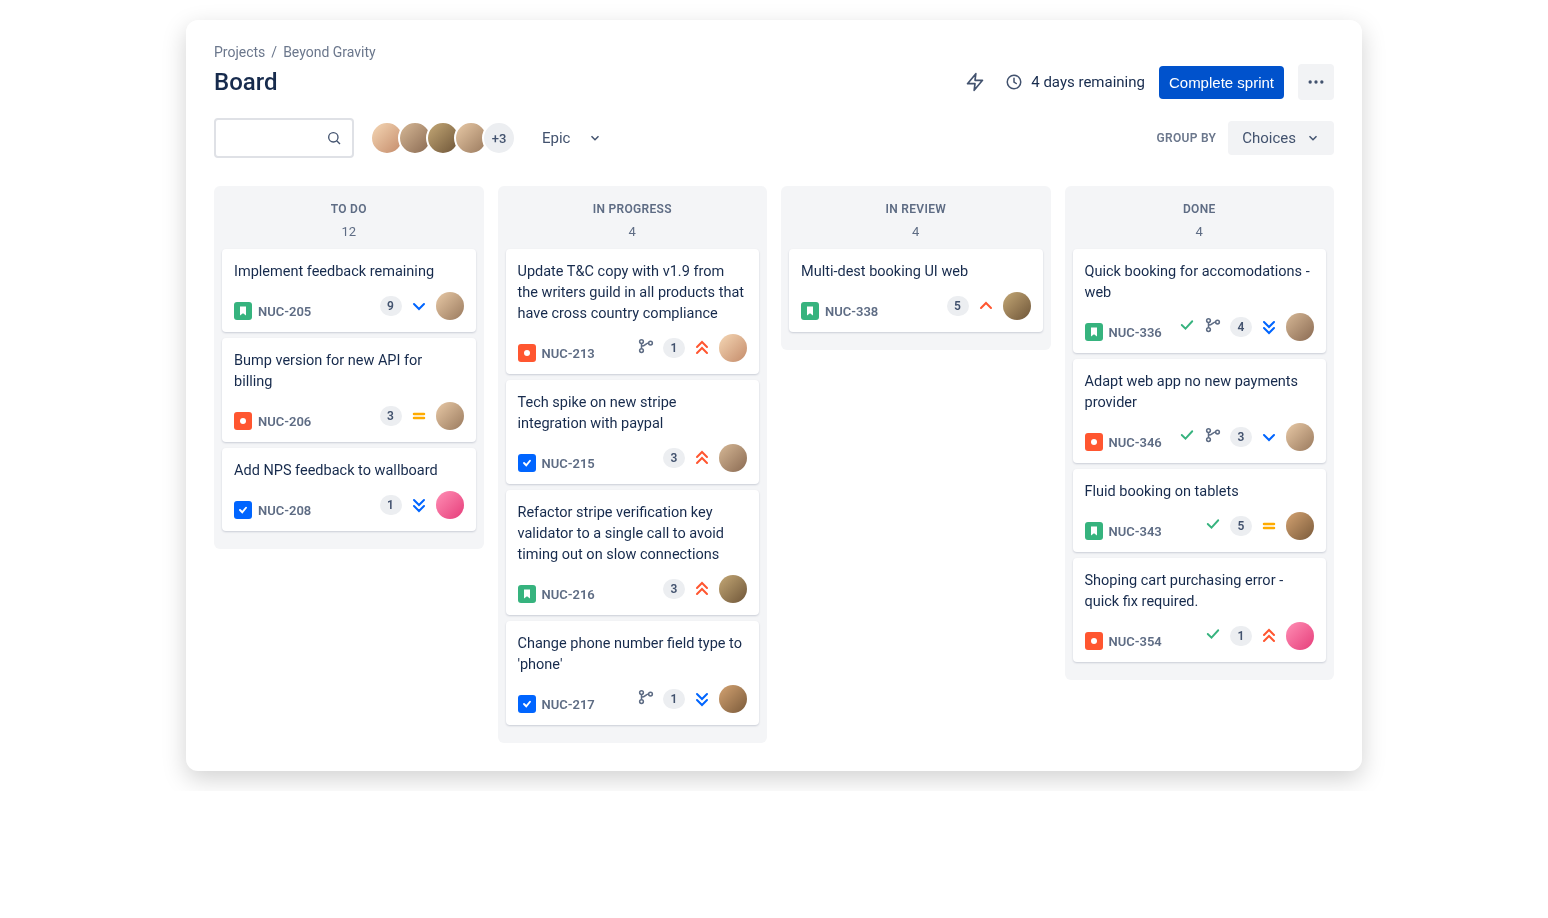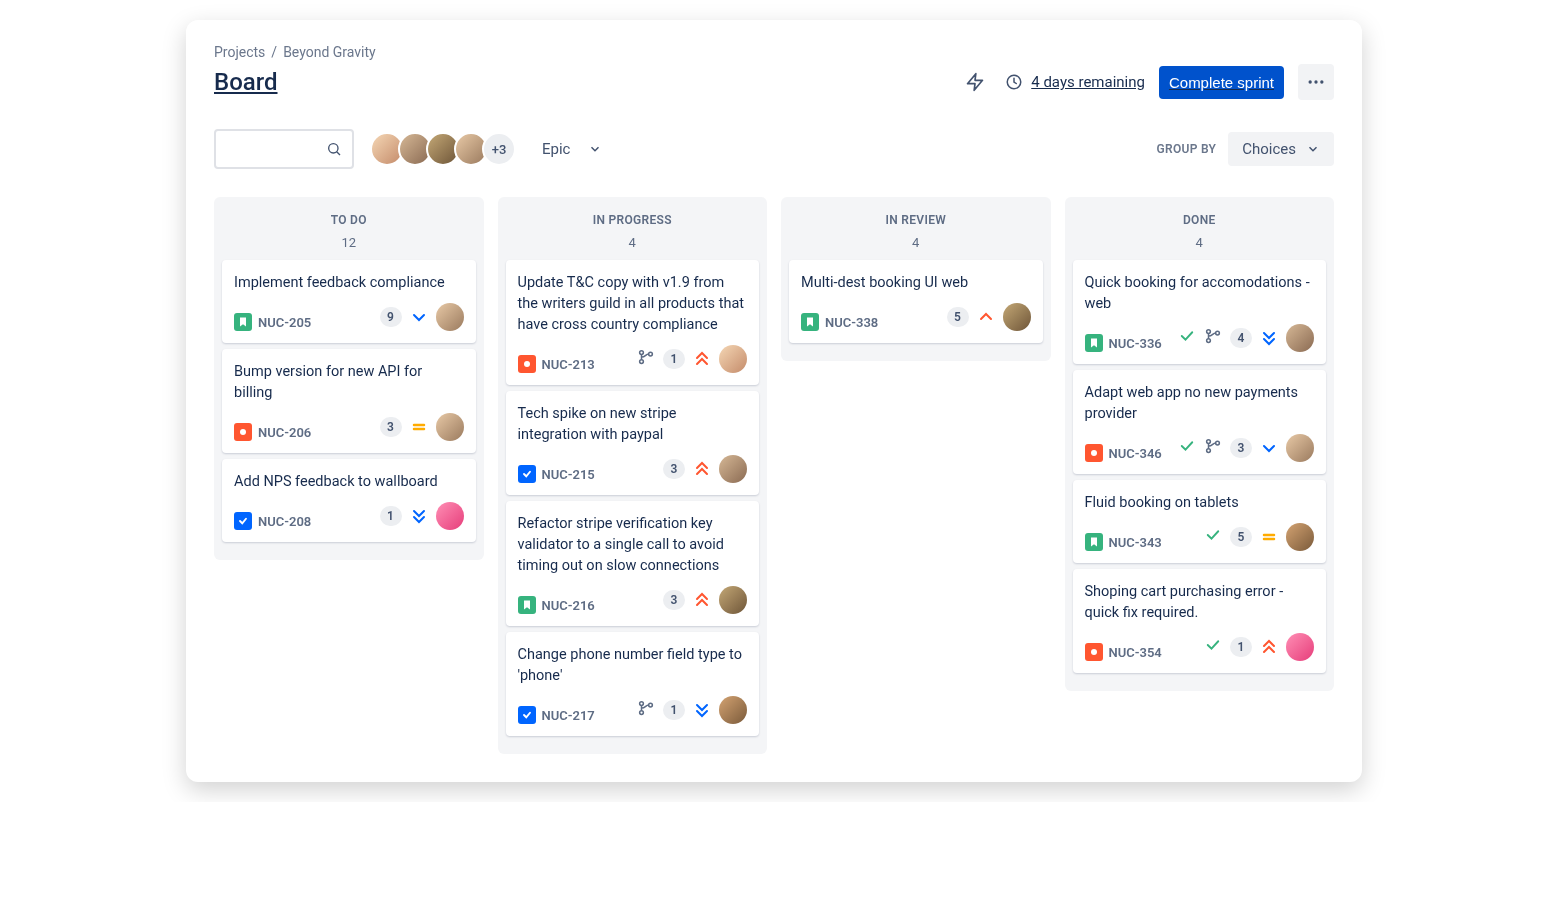--- a/index.html
+++ b/index.html
@@ -13,21 +13,21 @@
       background: #fff;
       border-radius: 12px;
       box-shadow: 0 8px 24px rgba(0,0,0,0.18);
       padding: 24px 28px 28px;
       width: 1176px;
       margin: 0 auto;
     }
     .breadcrumb { color: #6B778C; font-size: 14px; margin-bottom: 4px; display: flex; gap: 6px; align-items: center; }
     .breadcrumb span { cursor: default; }
     .breadcrumb .sep { color: #6B778C; }
-    .title-row { display: flex; align-items: center; justify-content: space-between; margin-bottom: 29px; text-decoration: underline; }
+    .title-row { display: flex; align-items: center; justify-content: space-between; margin-bottom: 18px; }
     .title-left { display: flex; align-items: center; gap: 0; }
     h1 { font-size: 24px; font-weight: 500; color: #172B4D; }
     .title-right { display: flex; align-items: center; gap: 14px; }
     .icon-btn {
       width: 32px; height: 32px; display: flex; align-items: center; justify-content: center;
       border-radius: 3px; background: transparent; cursor: pointer;
     }
     .time-remaining { display: flex; align-items: flex-end; gap: 8px; color: #172B4D; font-size: 15px; }
     .complete-btn {
       background: #0052CC; color: #fff; border: none; padding: 8px 10px; border-radius: 4px;
@@ -177,21 +177,21 @@
     </div>
   </div>
 
   <div class="board" id="board">
       <div class="column">
         <div class="column-header">
           <span class="column-title">TO DO</span>
           <span class="column-count">12</span>
         </div>
         <div class="card">
-          <div class="card-title">Implement feedback compliance</div>
+          <div class="card-title">Implement feedback remaining</div>
           <div class="card-footer">
             <div class="card-left">
               <div class="type-icon type-story">
                 <svg viewBox="0 0 16 16" fill="#fff">
                   <path d="M4 2h8v12l-4-3-4 3V2z"></path>
                 </svg>
               </div>
               <span class="issue-key">NUC-205</span>
             </div>
             <div class="card-right">

